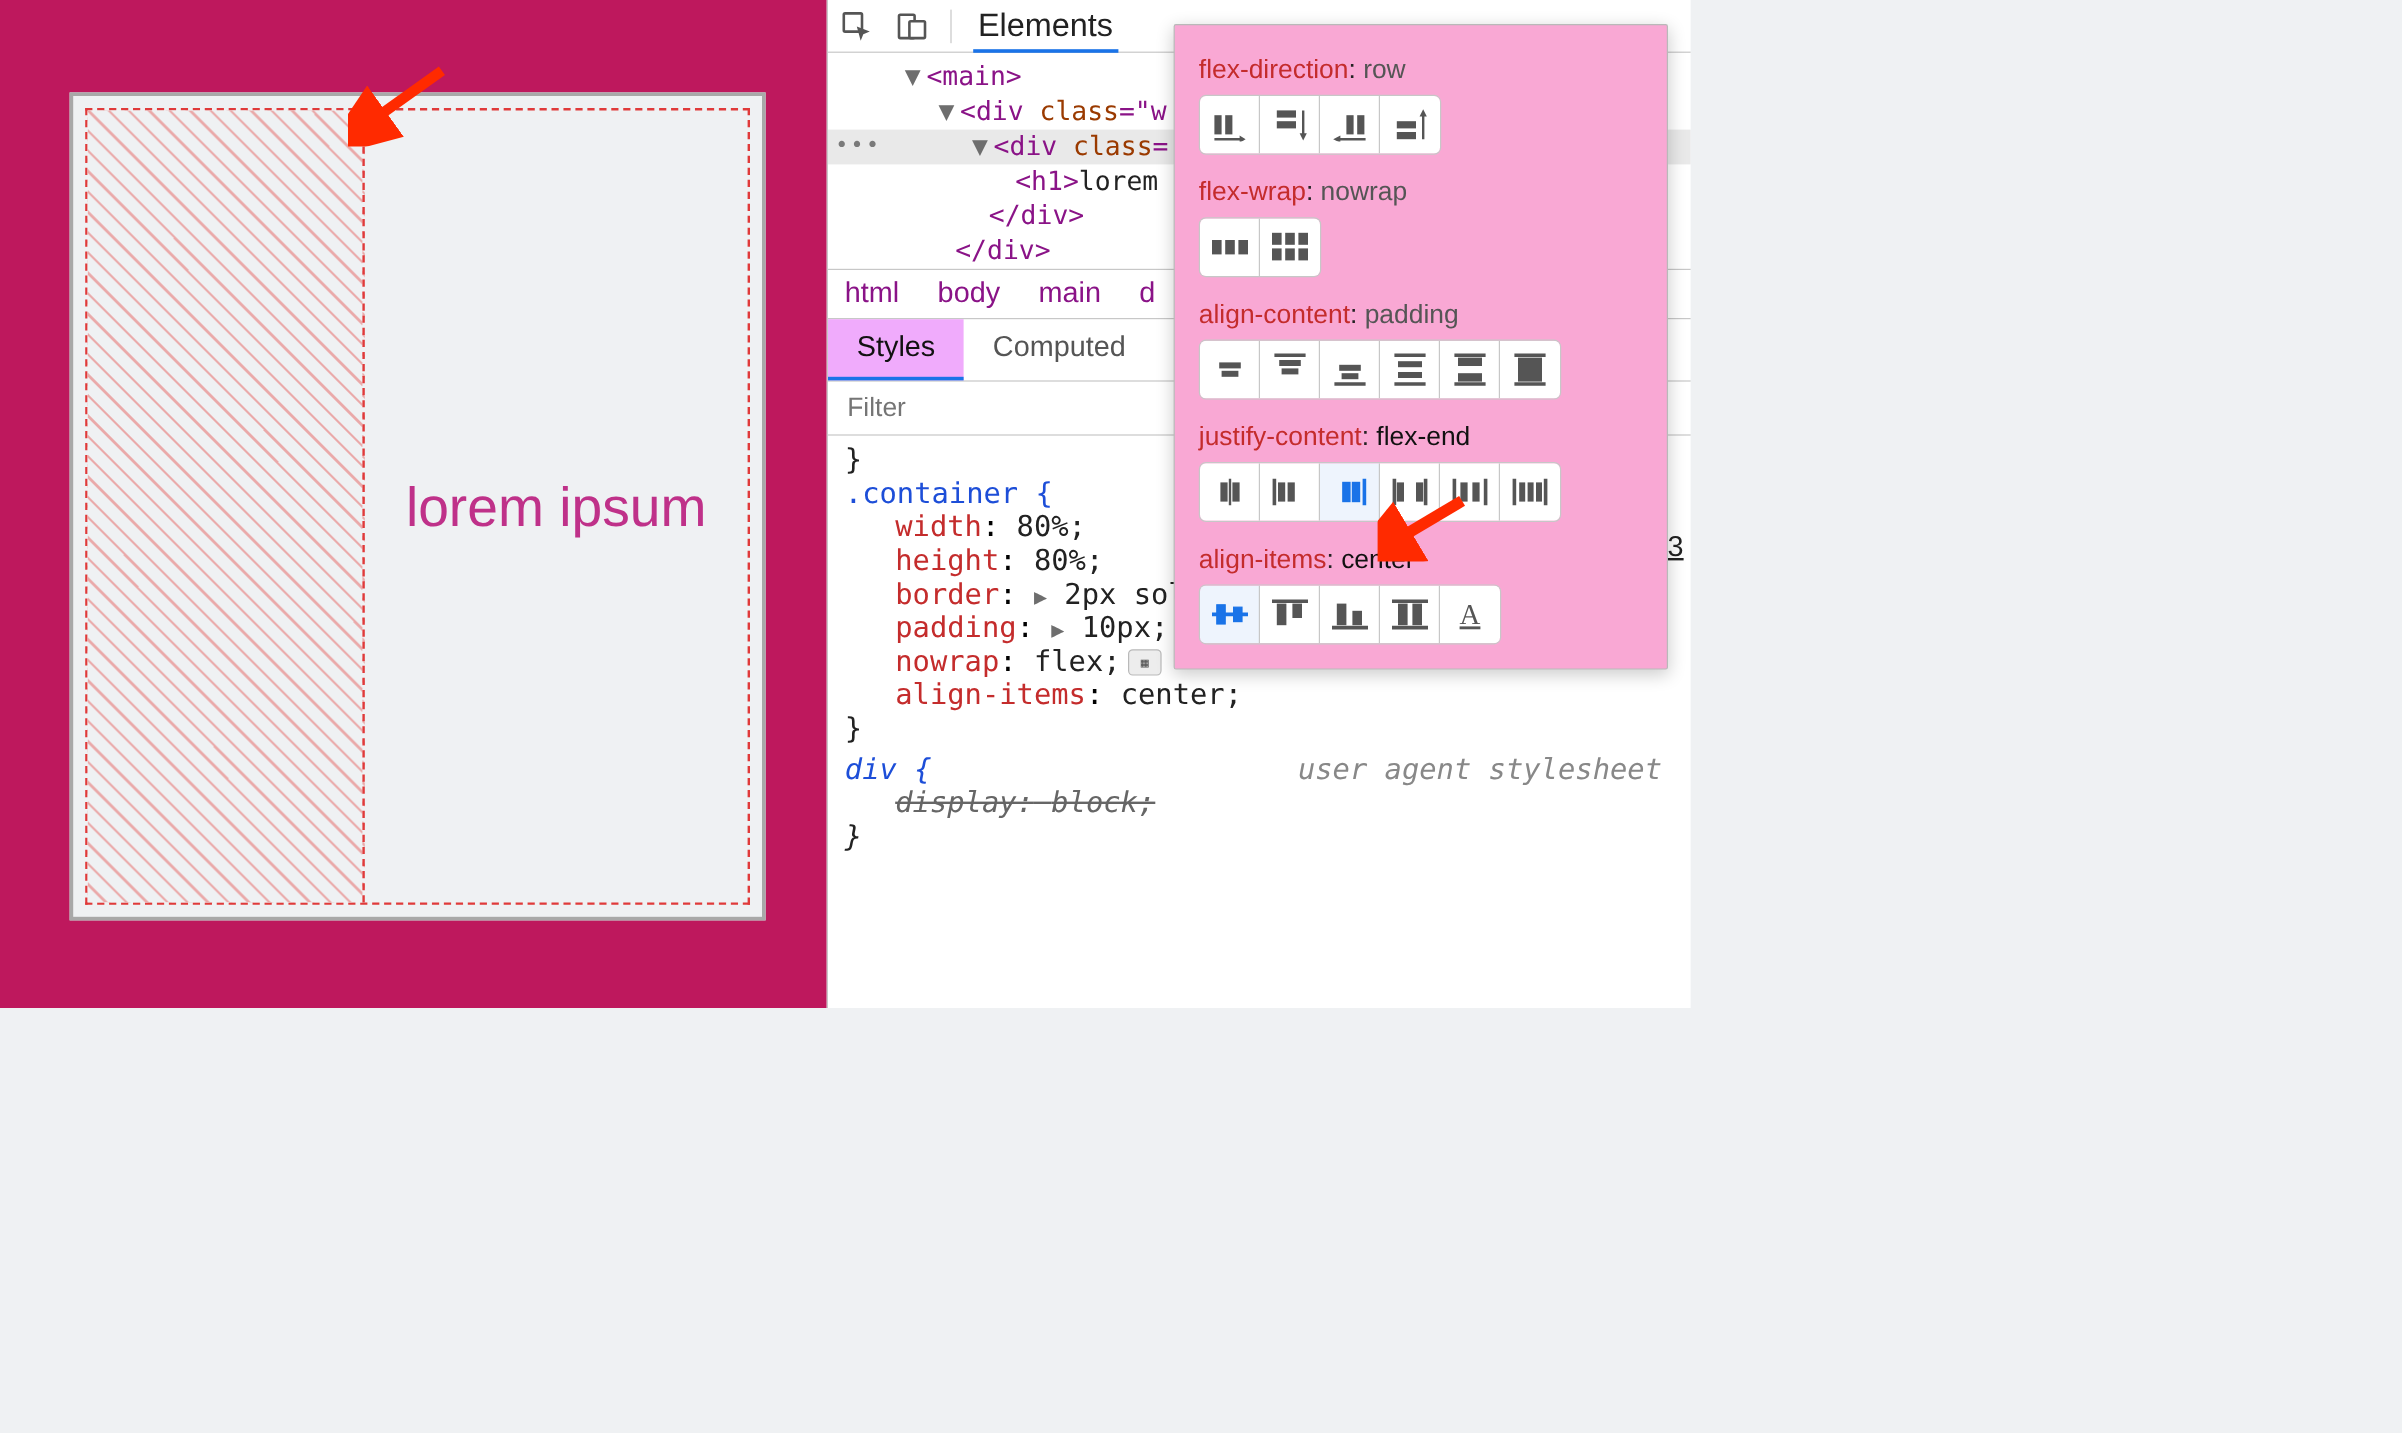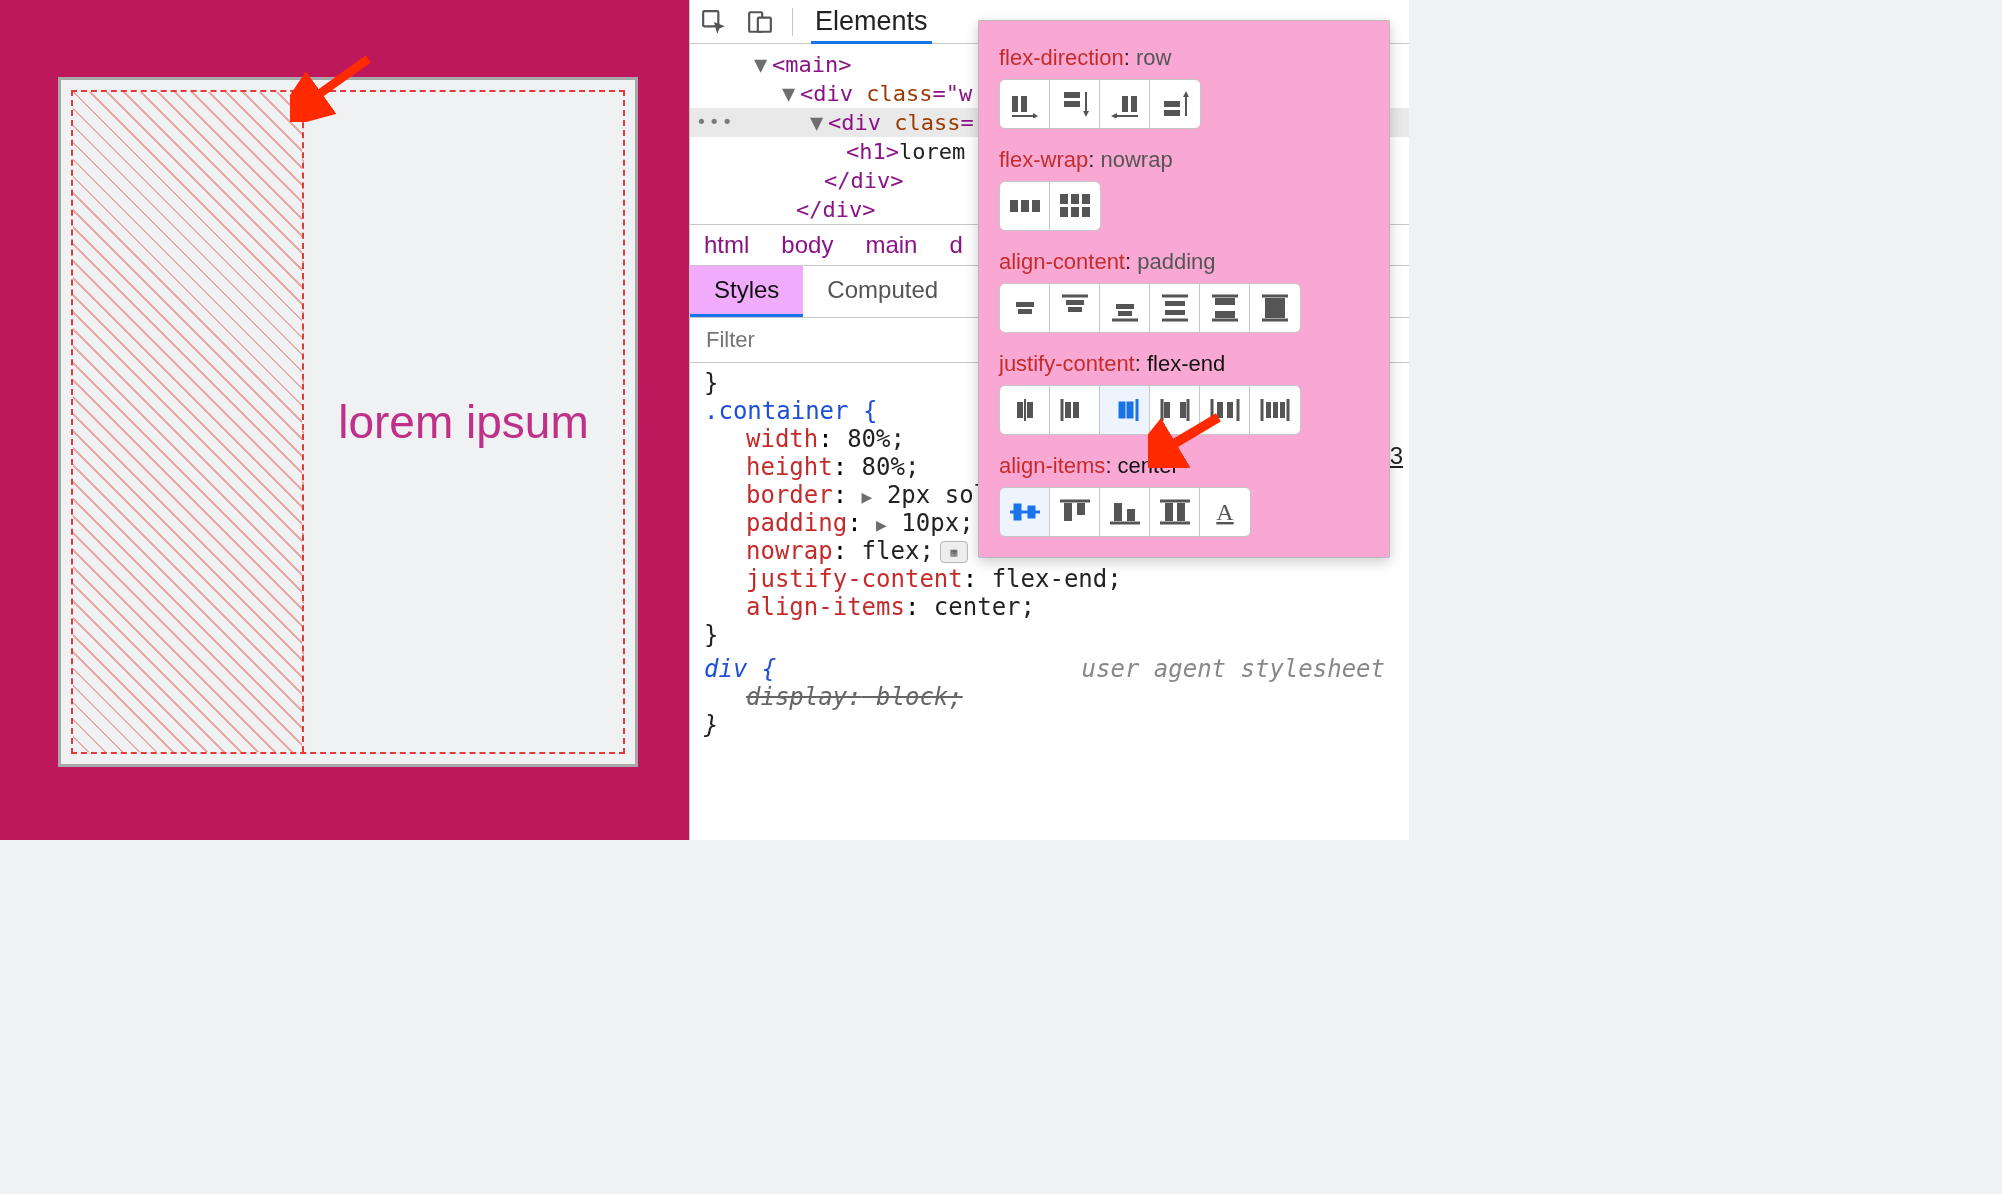--- a/index.html
+++ b/index.html
@@ -265,21 +265,20 @@
   </div>
 
   <div class="rules">
     <div><span class="brace">}</span></div>
     <div><span class="css-sel">.container {</span></div>
     <div class="rule-line"><span class="css-prop">width</span>: <span class="css-val">80%;</span></div>
     <div class="rule-line"><span class="css-prop">height</span>: <span class="css-val">80%;</span></div>
     <div class="rule-line"><span class="css-prop">border</span>: <span class="tri-small">▶</span> <span class="css-val">2px sol</span></div>
     <div class="rule-line"><span class="css-prop">padding</span>: <span class="tri-small">▶</span> <span class="css-val">10px;</span></div>
     <div class="rule-line"><span class="css-prop">nowrap</span>: <span class="css-val">flex;</span><span class="flex-badge">▦</span></div>
-    <div class="rule-line"><span class="css-prop">justify-content</span>: <span class="css-val">flex-end;</span></div>
     <div class="rule-line"><span class="css-prop">align-items</span>: <span class="css-val">center;</span></div>
     <div><span class="brace">}</span></div>
     <div style="position:relative; margin-top:6px;">
       <span class="css-sel" style="font-style:italic">div {</span>
       <span class="uas">user agent stylesheet</span>
     </div>
     <div class="rule-line strike"><span>display:</span> <span>block;</span></div>
     <div><span class="brace" style="font-style:italic">}</span></div>
   </div>
 

